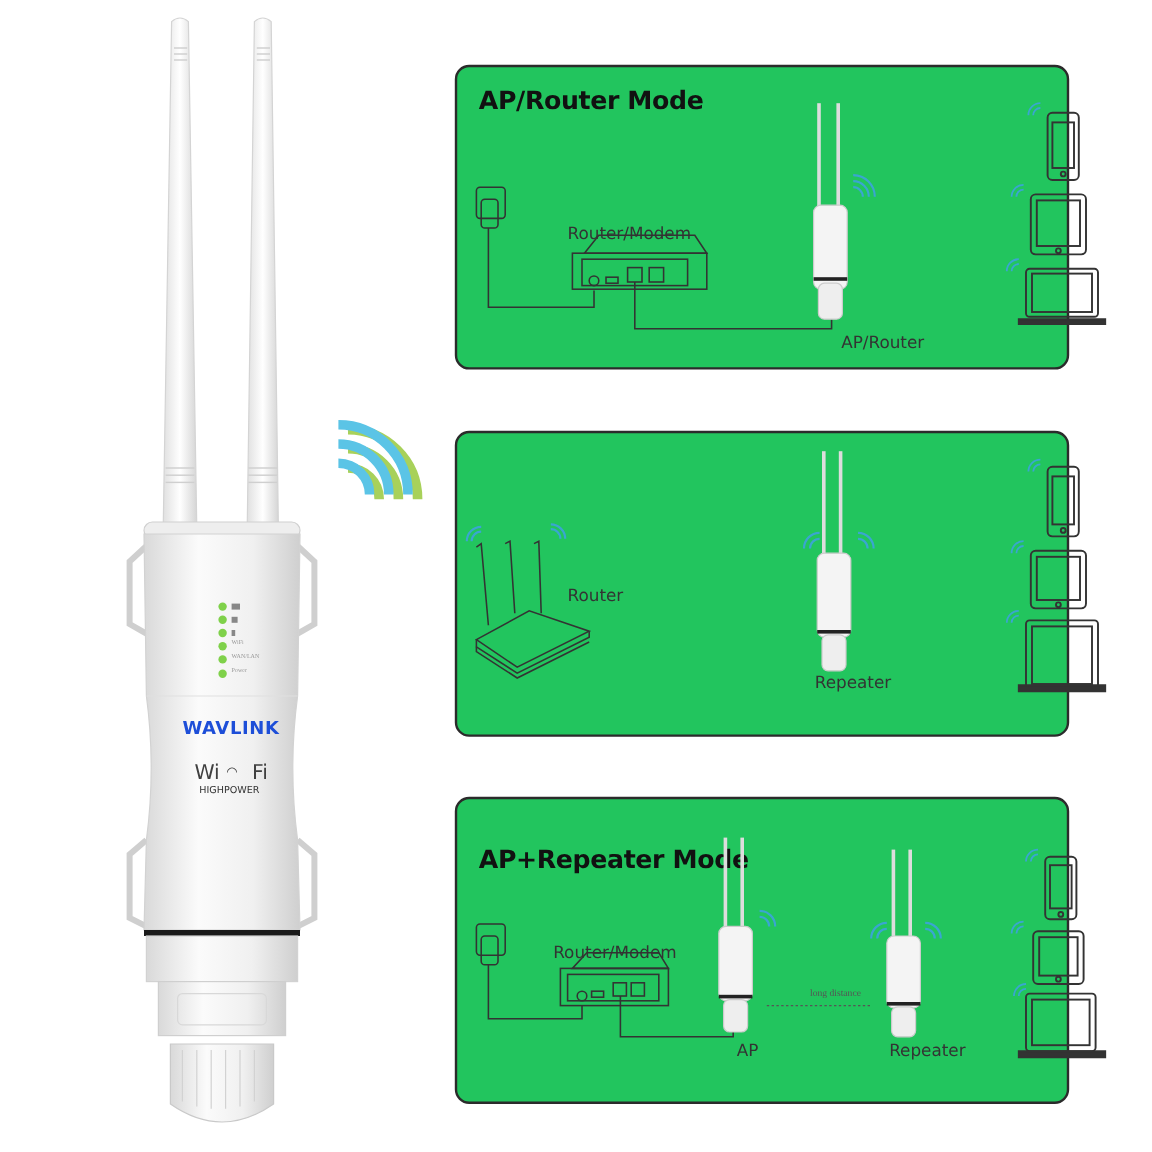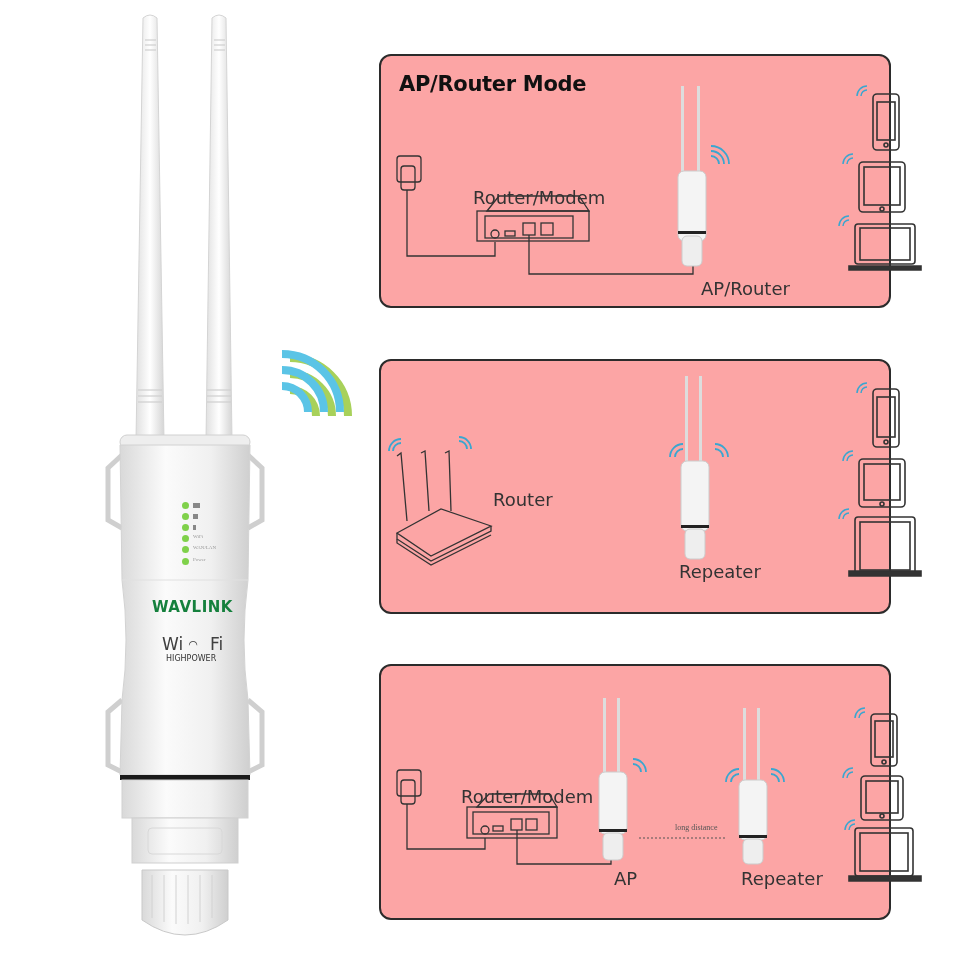--- a/index.html
+++ b/index.html
@@ -1,20 +1,20 @@
 <!DOCTYPE html>
 <html><head>
 <meta charset="utf-8">
 <style>
   html, body { margin:0; padding:0; background:#ffffff; }
   body { width:960px; height:960px; position:relative; overflow:hidden; font-family:"DejaVu Sans", sans-serif; color:#222; }
   .abs { position:absolute; }
-  .panel { position:absolute; left:379px; width:512px; border:2px solid #2b2b2b; border-radius:12px; background:#fca5a5; box-sizing:border-box; }
+  .panel { position:absolute; left:379px; width:512px; border:2px solid #2b2b2b; border-radius:12px; background:#22c55e; box-sizing:border-box; }
   .panel-title { position:absolute; left:18px; font-weight:bold; font-size:21px; color:#111; letter-spacing:-0.3px; }
-  .lbl { position:absolute; font-size:18px; color:#333; white-space:nowrap;text-align:right; }
+  .lbl { position:absolute; font-size:14px; color:#333; white-space:nowrap;text-align:right; }
   .lbl-sm { position:absolute; font-size:8px; color:#555; white-space:nowrap;font-family:Liberation Serif, serif; }
   svg { position:absolute; overflow:visible; }
 </style>
 </head>
 <body>
 
 <div class="abs" style="left:90px;top:0;width:200px;height:960px;">
   <svg width="200" height="960">
     <defs>
       <linearGradient id="body" x1="0" x2="1">
@@ -81,21 +81,21 @@
     <div class="abs" style="left:0;top:44px;width:7px;height:7px;border-radius:50%;background:#7fd14a;"></div>
     <div class="abs" style="left:0;top:56px;width:7px;height:7px;border-radius:50%;background:#7fd14a;"></div>
     <div class="abs" style="left:11px;top:1px;width:7px;height:5px;background:#888;"></div>
     <div class="abs" style="left:11px;top:12px;width:5px;height:5px;background:#888;"></div>
     <div class="abs" style="left:11px;top:23px;width:3px;height:5px;background:#888;"></div>
     <span class="lbl-sm" style="left:11px;top:32px;font-size:5px;color:#999;">WiFi</span>
     <span class="lbl-sm" style="left:11px;top:43px;font-size:5px;color:#999;">WAN/LAN</span>
     <span class="lbl-sm" style="left:11px;top:55px;font-size:5px;color:#999;">Power</span>
   </div>
 
-  <div class="abs" style="left:62px;top:598px;font-weight:bold;font-size:15px;letter-spacing:0.5px;color:#15803d;">WAVLINK</div>
+  <div class="abs" style="left:62px;top:598px;font-weight:bold;font-size:15px;letter-spacing:0.5px;color:#1d4ed8;">WAVLINK</div>
   <div class="abs" style="left:72px;top:634px;font-size:17px;color:#404040;">
     <span>Wi</span>
     <span style="display:inline-block;width:16px;font-size:11px;vertical-align:2px;">◠</span>
     <span>Fi</span>
   </div>
   <div class="abs" style="left:76px;top:654px;font-size:8px;font-weight:normal;color:#333;">HIGHPOWER</div>
 </div>
 
 <svg style="left:272px;top:348px;" width="80" height="80">
   <g fill="none" stroke-width="8" stroke-linecap="butt">
@@ -211,25 +211,26 @@
     </g>
     <g fill="none" stroke="#3aa6d0" stroke-width="1.5">
       <path d="M480 32 a6 6 0 0 1 6 -6"></path>
         <path d="M476 32 a10 10 0 0 1 10 -10"></path>
       <path d="M466 100 a6 6 0 0 1 6 -6"></path>
         <path d="M462 100 a10 10 0 0 1 10 -10"></path>
       <path d="M462 158 a6 6 0 0 1 6 -6"></path>
         <path d="M458 158 a10 10 0 0 1 10 -10"></path>
     </g>
   </svg>
-  <div class="lbl" style="left:92px;top:128px;margin-left:20px;">Router</div>
+  <div class="lbl" style="left:92px;top:128px;">Router</div>
   <div class="lbl" style="left:298px;top:200px;">Repeater</div>
 </div>
 
 <div class="panel" style="top:664px;height:256px;">
+  <div class="panel-title" style="top:38px;">AP+Repeater Mode</div>
   <svg width="560" height="252" style="left:0;top:0;">
     <g fill="none" stroke="#333" stroke-width="1.3">
       <rect x="16" y="104" width="24" height="26" rx="3"></rect>
       <rect x="20" y="114" width="14" height="24" rx="3"></rect>
       <polyline points="26,138 26,183 104,183 104,172"></polyline>
       <path d="M96 141 L108 128 L168 128 L176 141 Z"></path>
       <rect x="86" y="141" width="90" height="31"></rect>
       <rect x="92" y="146" width="76" height="22"></rect>
       <circle cx="104" cy="164" r="4"></circle>
       <rect x="112" y="160" width="10" height="5"></rect>

